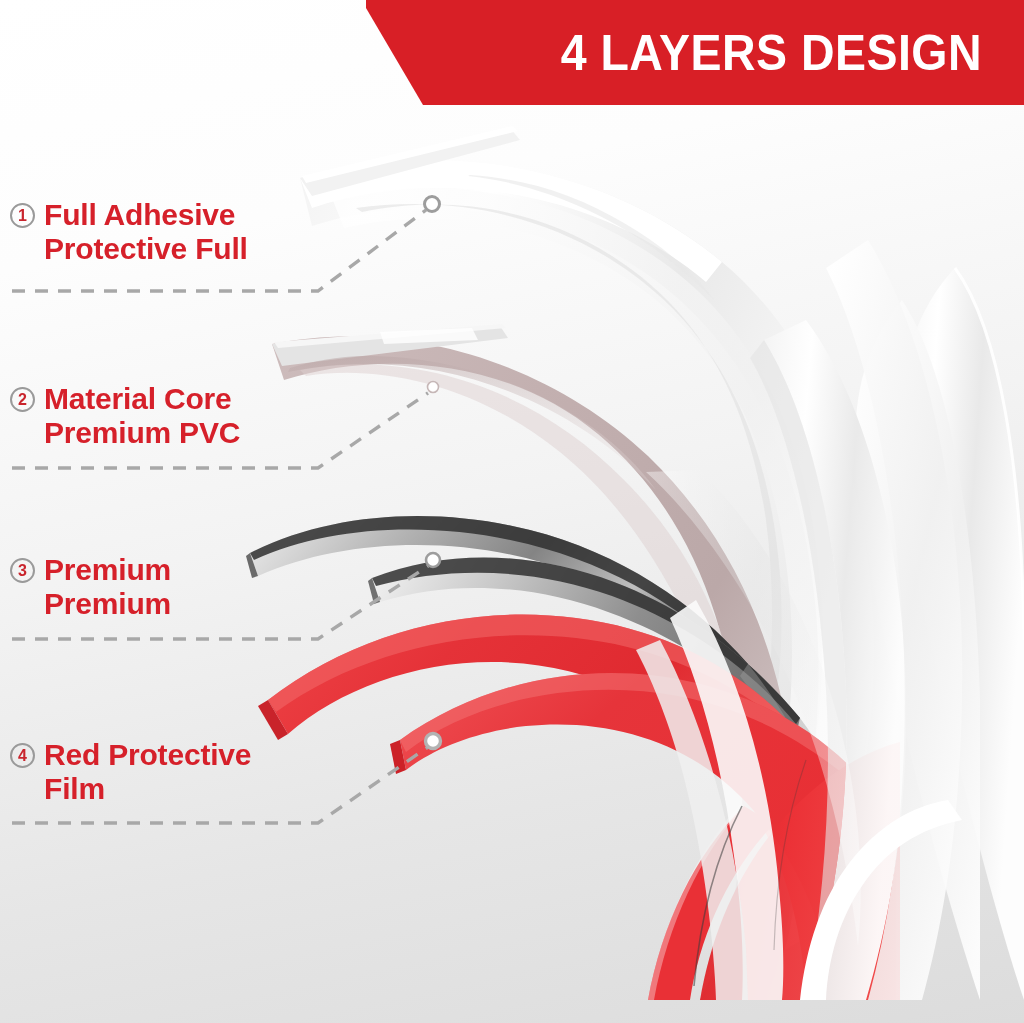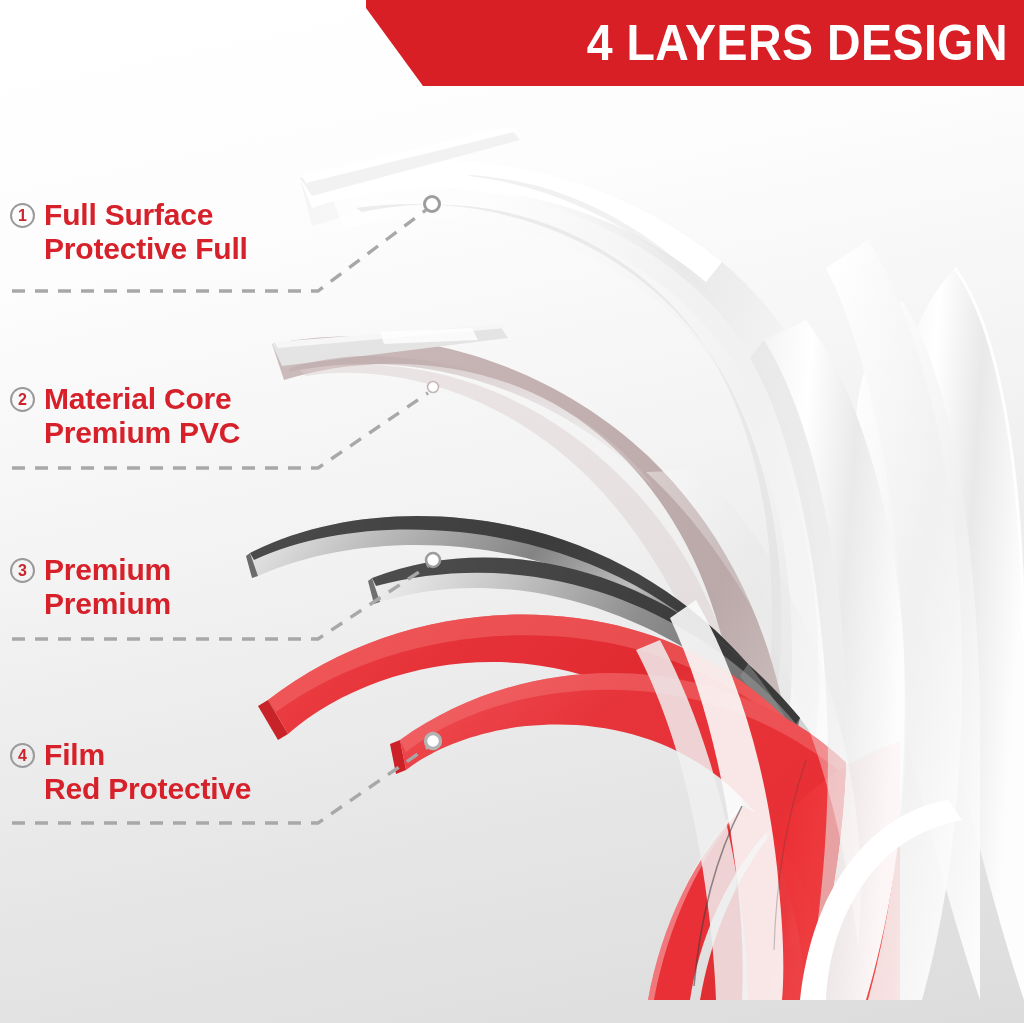--- a/index.html
+++ b/index.html
@@ -15,29 +15,29 @@
     font-family: "Liberation Sans", sans-serif;
     background: linear-gradient(168deg, #ffffff 0%, #fdfdfd 22%, #f3f3f3 48%, #e6e6e6 74%, #dcdcdc 100%);
   }
 
   
   #banner {
     position: absolute;
     top: 0;
     left: 358px;
     width: 666px;
-    height: 86px;
+    height: 105px;
     background: #d81f26;
     clip-path: polygon(8px 0, 100% 0, 100% 100%, 65px 100%, 8px 8px);
     -webkit-clip-path: polygon(8px 0, 100% 0, 100% 100%, 65px 100%, 8px 8px);
     display: flex;
     align-items: center;
     justify-content: flex-end;
     box-sizing: border-box;
-    padding-right: 16px;
+    padding-right: 42px;
   }
   #banner-title {
     color: #ffffff;
     font-size: 50px;
     font-weight: bold;
     letter-spacing: 0.5px;
     line-height: 1;
     transform: scaleX(0.93);
     transform-origin: right center;
     white-space: nowrap;
@@ -321,21 +321,21 @@
   </svg>
 
   <div id="banner">
     <span id="banner-title">4 LAYERS DESIGN</span>
   </div>
 
   <div class="callout" id="c1">
     <div class="callout-head">
       <div class="num-badge">1</div>
       <div class="callout-text">
-        <div>Full Surface</div>
+        <div>Full Adhesive</div>
         <div>Protective Full</div>
       </div>
     </div>
   </div>
 
   <div class="callout" id="c2">
     <div class="callout-head">
       <div class="num-badge">2</div>
       <div class="callout-text">
         <div>Material Core</div>
@@ -351,19 +351,19 @@
         <div>Premium</div>
         <div>Premium</div>
       </div>
     </div>
   </div>
 
   <div class="callout" id="c4">
     <div class="callout-head">
       <div class="num-badge">4</div>
       <div class="callout-text">
+        <div>Red Protective</div>
         <div>Film</div>
-        <div>Red Protective</div>
       </div>
     </div>
   </div>
 
 </div>
 
 </body></html>

